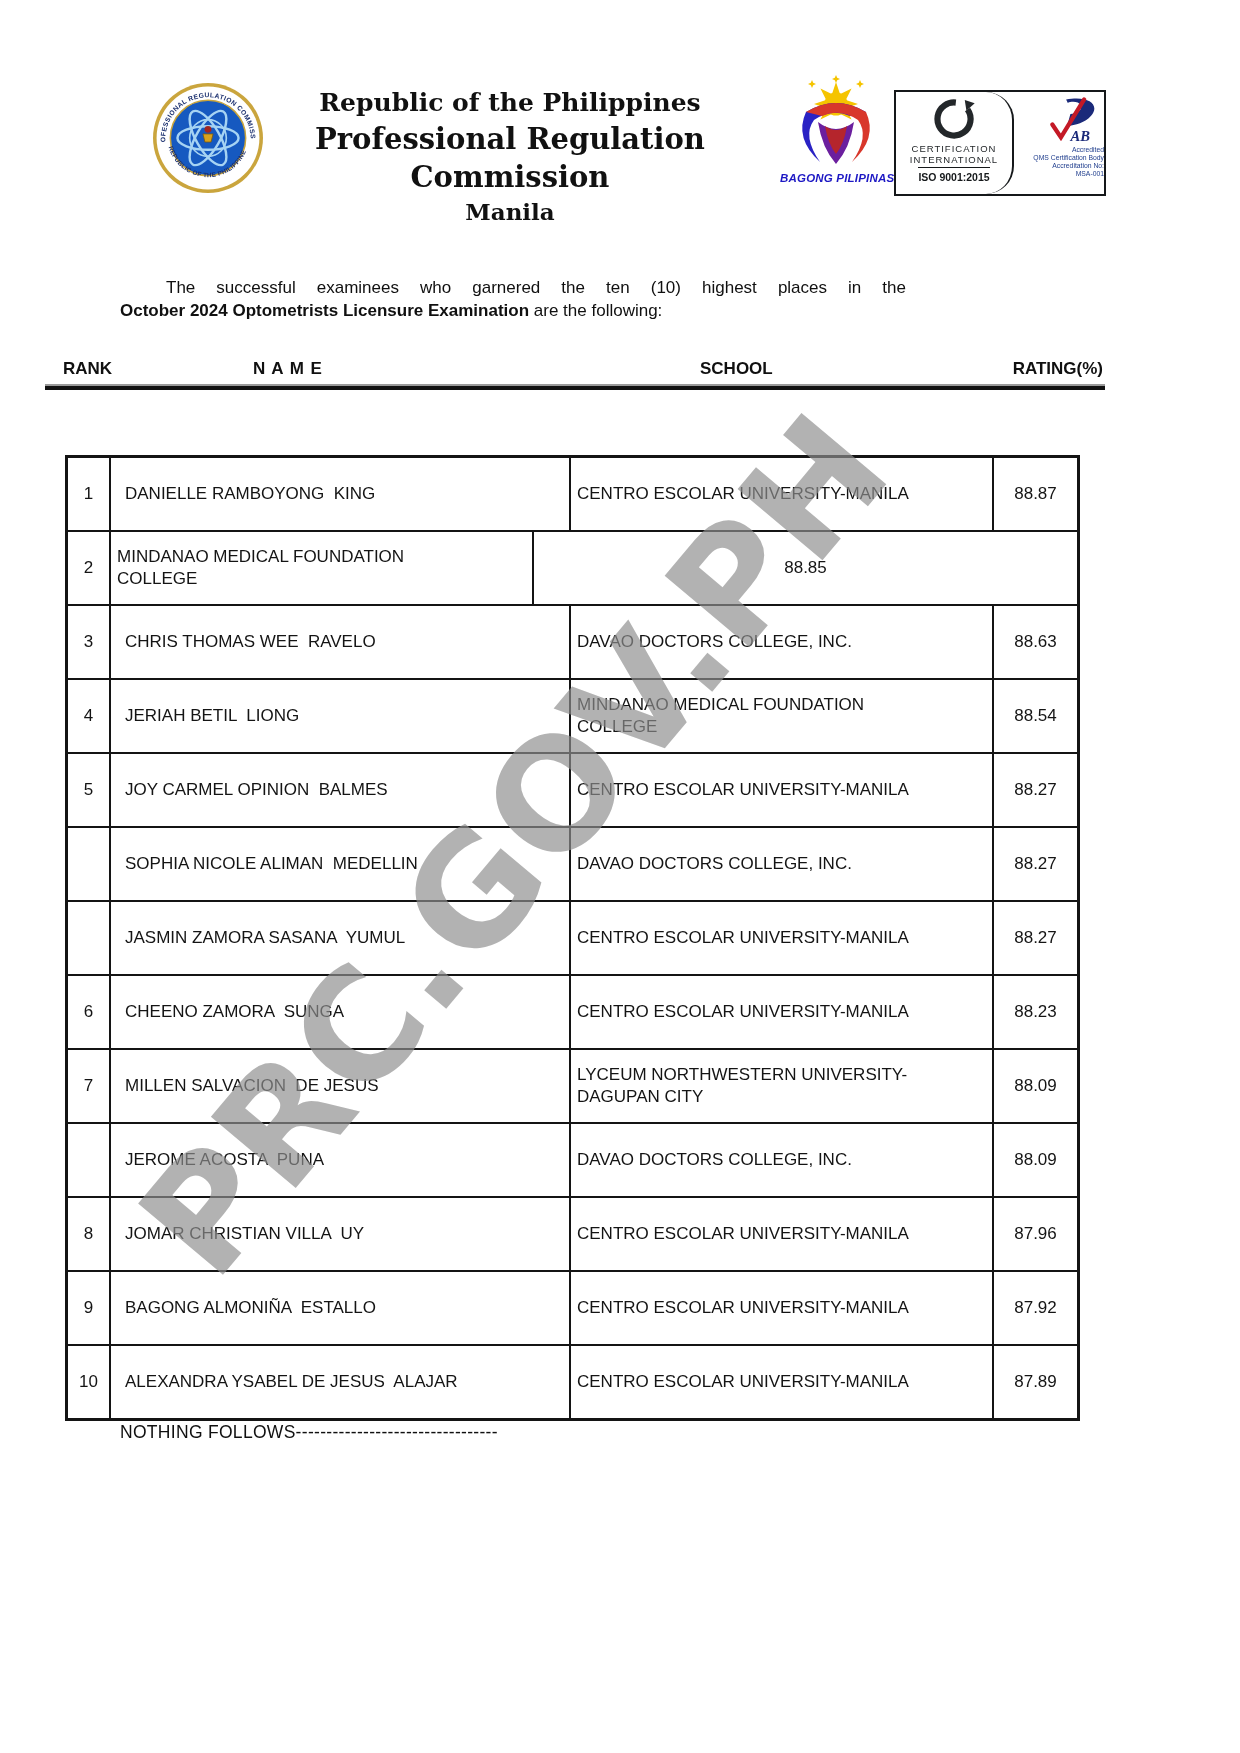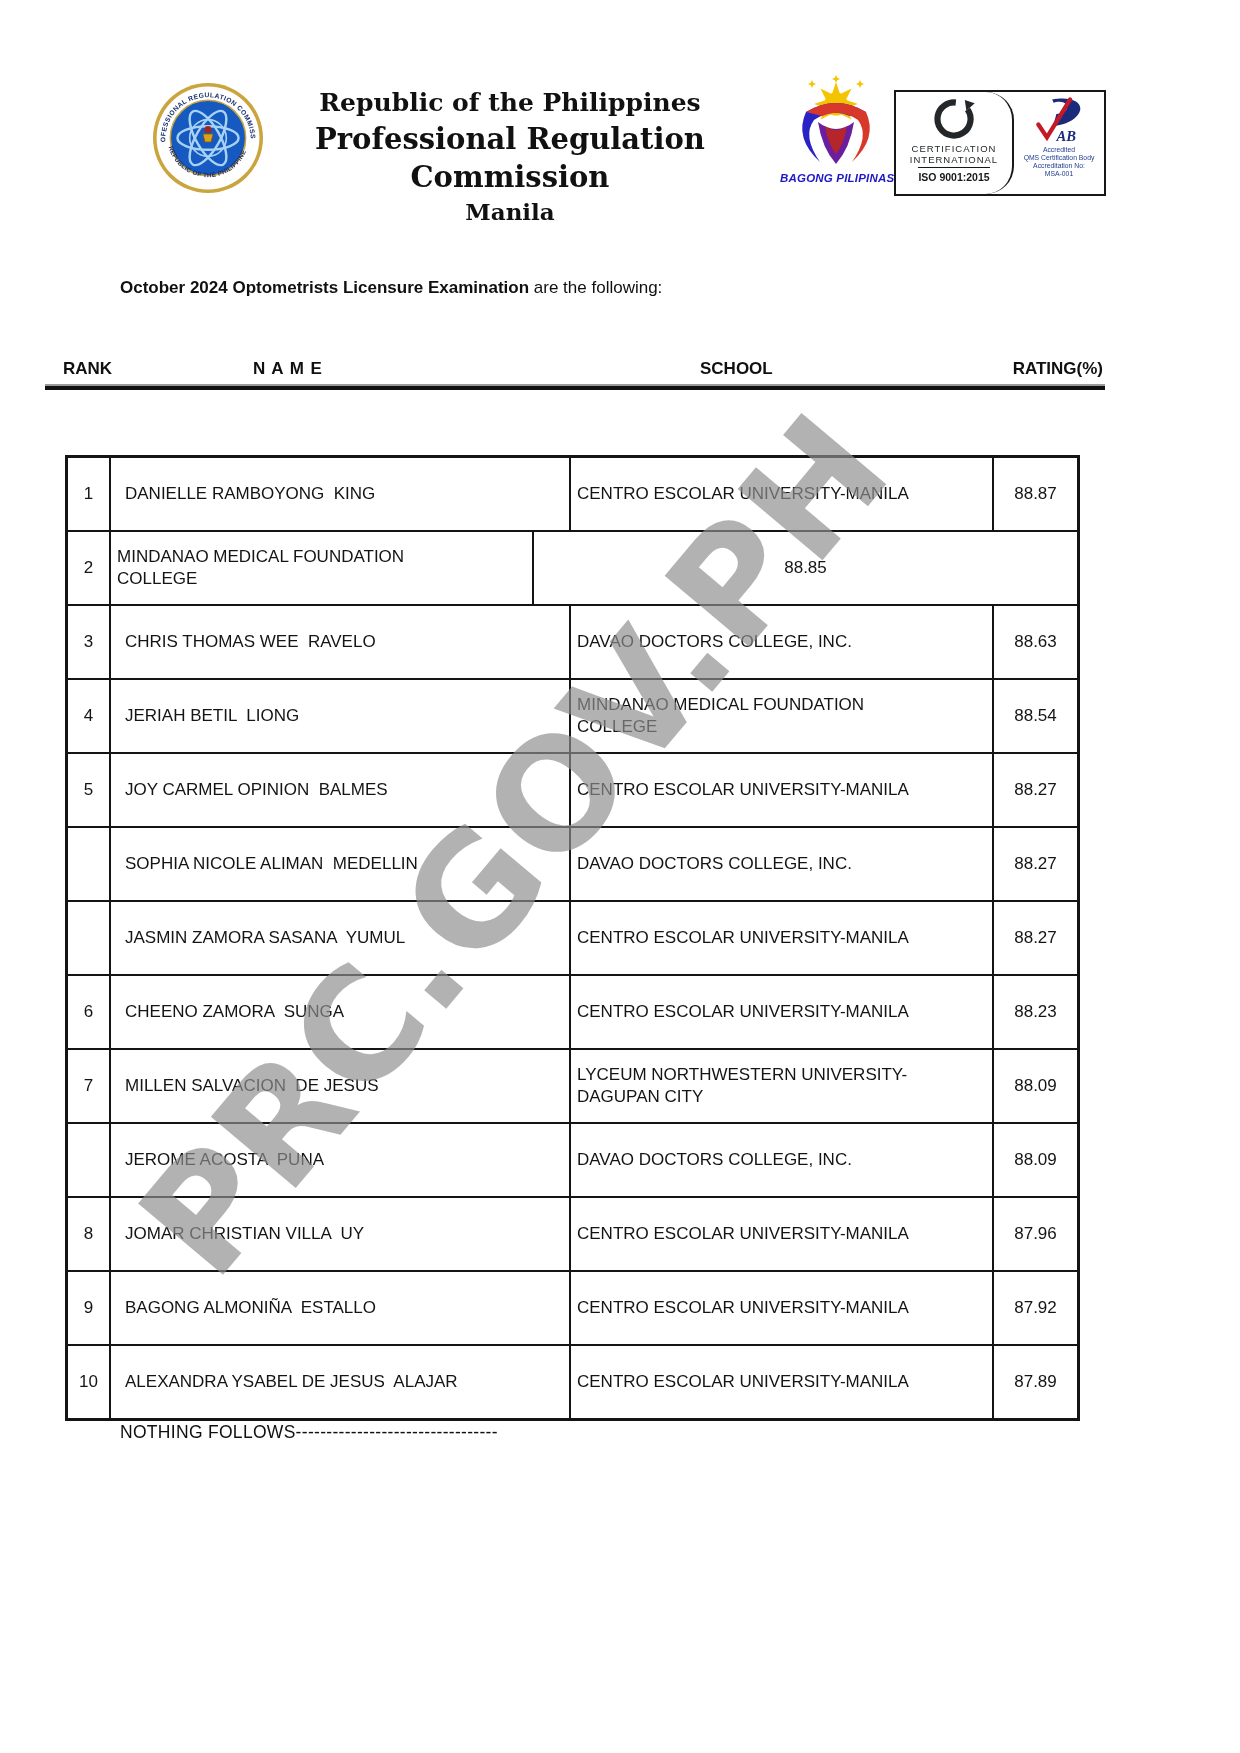--- a/index.html
+++ b/index.html
@@ -15,21 +15,21 @@
   .t3{font-size:23px;line-height:32px;}
 
   .bagong{position:absolute;left:780px;top:74px;width:112px;text-align:center;}
   .bagong-label{font-size:11.5px;font-weight:bold;font-style:italic;color:#1d18c4;
                 letter-spacing:.2px;margin-top:-2px;white-space:nowrap;}
 
   .isobox{position:absolute;left:894px;top:90px;width:212px;height:106px;
           border:2px solid #15181a;display:flex;box-sizing:border-box;background:#fff;}
   .iso-left{width:118px;border-right:2px solid #15181a;display:flex;flex-direction:column;
             align-items:center;justify-content:flex-start;padding-top:3px;box-sizing:border-box;border-radius:28px;}
-  .iso-right{flex:1;display:flex;flex-direction:column;align-items:center;padding-top:4px;}
+  .iso-right{flex:1;display:flex;flex-direction:column;align-items:flex-end;padding-top:4px;}
   .cert-line{font-size:9.5px;letter-spacing:1px;color:#23272a;line-height:11px;white-space:nowrap;}
   .iso-num{font-size:10.5px;font-weight:bold;color:#15181a;border-top:1.5px solid #15181a;
            margin-top:2px;padding-top:3px;white-space:nowrap;}
   .pab-tiny{font-size:6.8px;color:#23408f;line-height:8px;text-align:center;white-space:nowrap;}
 
   
   .intro{position:absolute;left:120px;top:276px;width:786px;font-size:17px;line-height:23px;color:#101010;}
   .intro-l1{text-align:justify;text-align-last:justify;text-indent:46px;}
   .intro-l2 b{font-weight:bold;}
 
@@ -141,20 +141,21 @@
         <text x="33" y="52" font-size="17" font-weight="bold" font-style="italic" font-family="Liberation Serif, serif" fill="#1b2a7a">AB</text>
       </svg>
       <div class="pab-tiny">Accredited</div>
       <div class="pab-tiny">QMS Certification Body</div>
       <div class="pab-tiny">Accreditation No:</div>
       <div class="pab-tiny">MSA-001</div>
     </div>
   </div>
 
   <div class="intro">
+    <div class="intro-l1">The successful examinees who garnered the ten (10) highest places in the</div>
     <div class="intro-l2"><b>October 2024 Optometrists Licensure Examination</b><span> are the following:</span></div>
   </div>
 
   <div class="colhead ch-rank">RANK</div>
   <div class="colhead ch-name">N A M E</div>
   <div class="colhead ch-school">SCHOOL</div>
   <div class="colhead ch-rating">RATING(%)</div>
   <div class="head-rule"></div>
 
   <div class="t-table">

